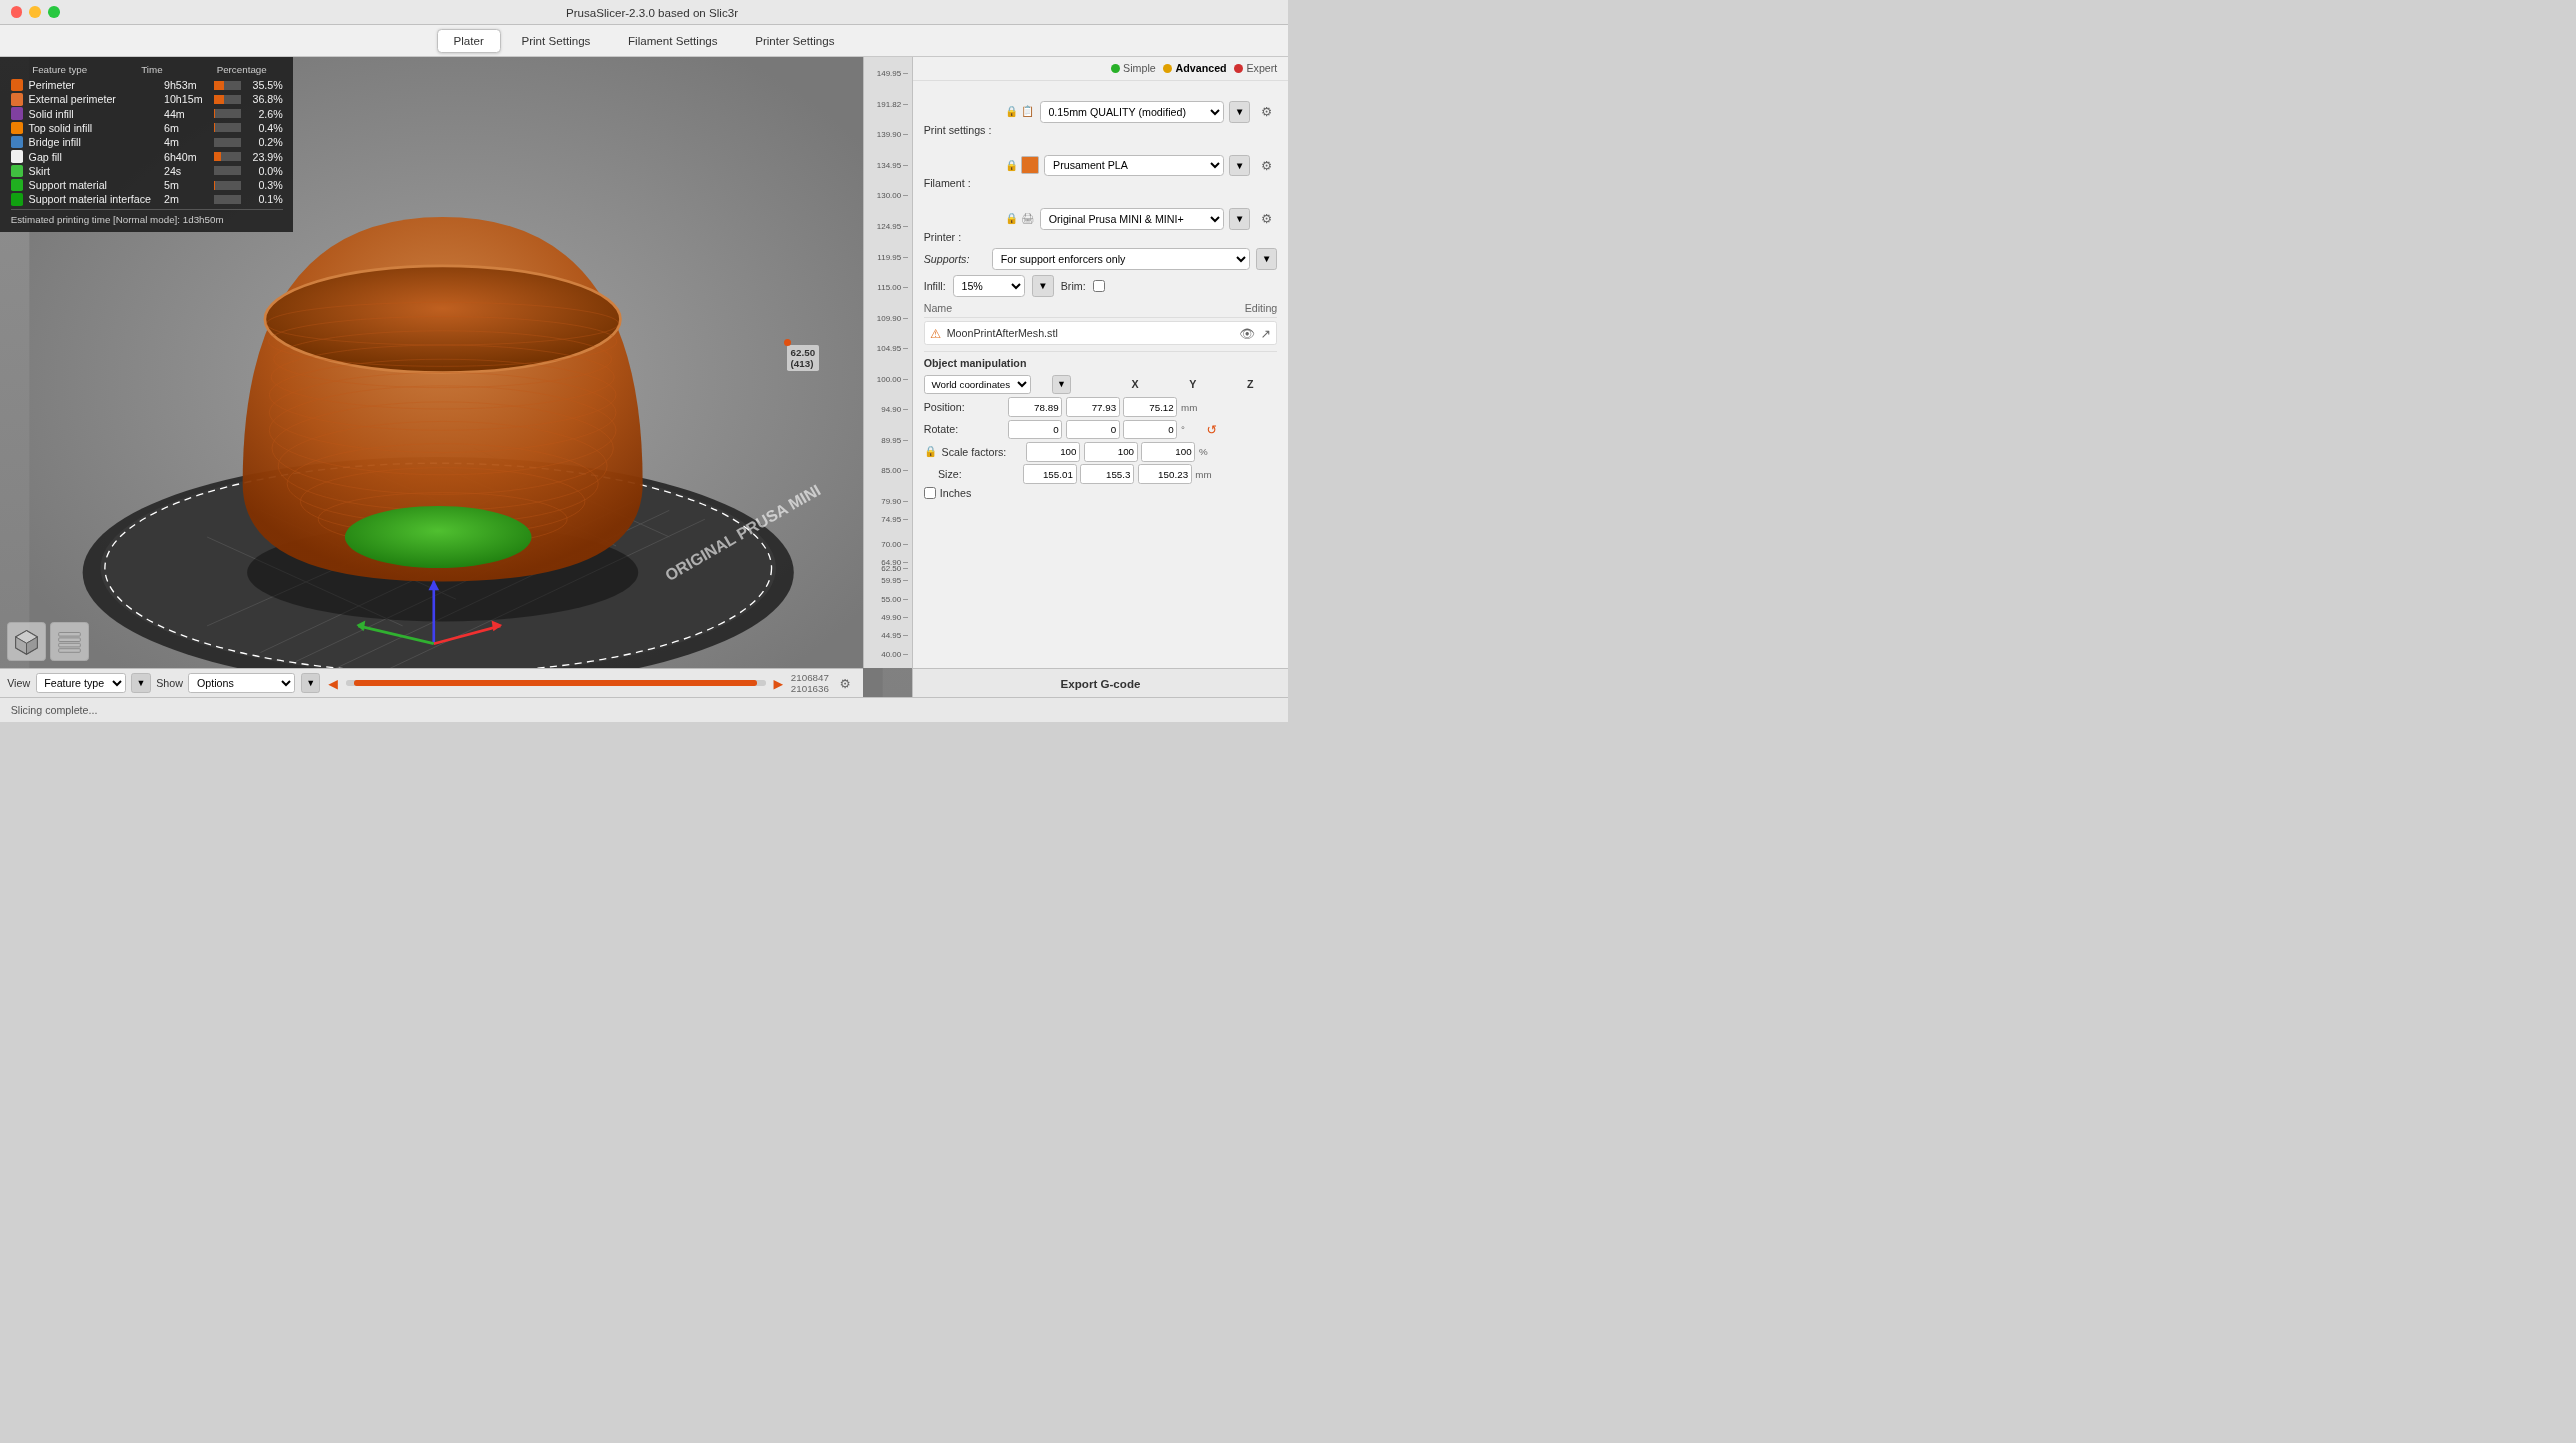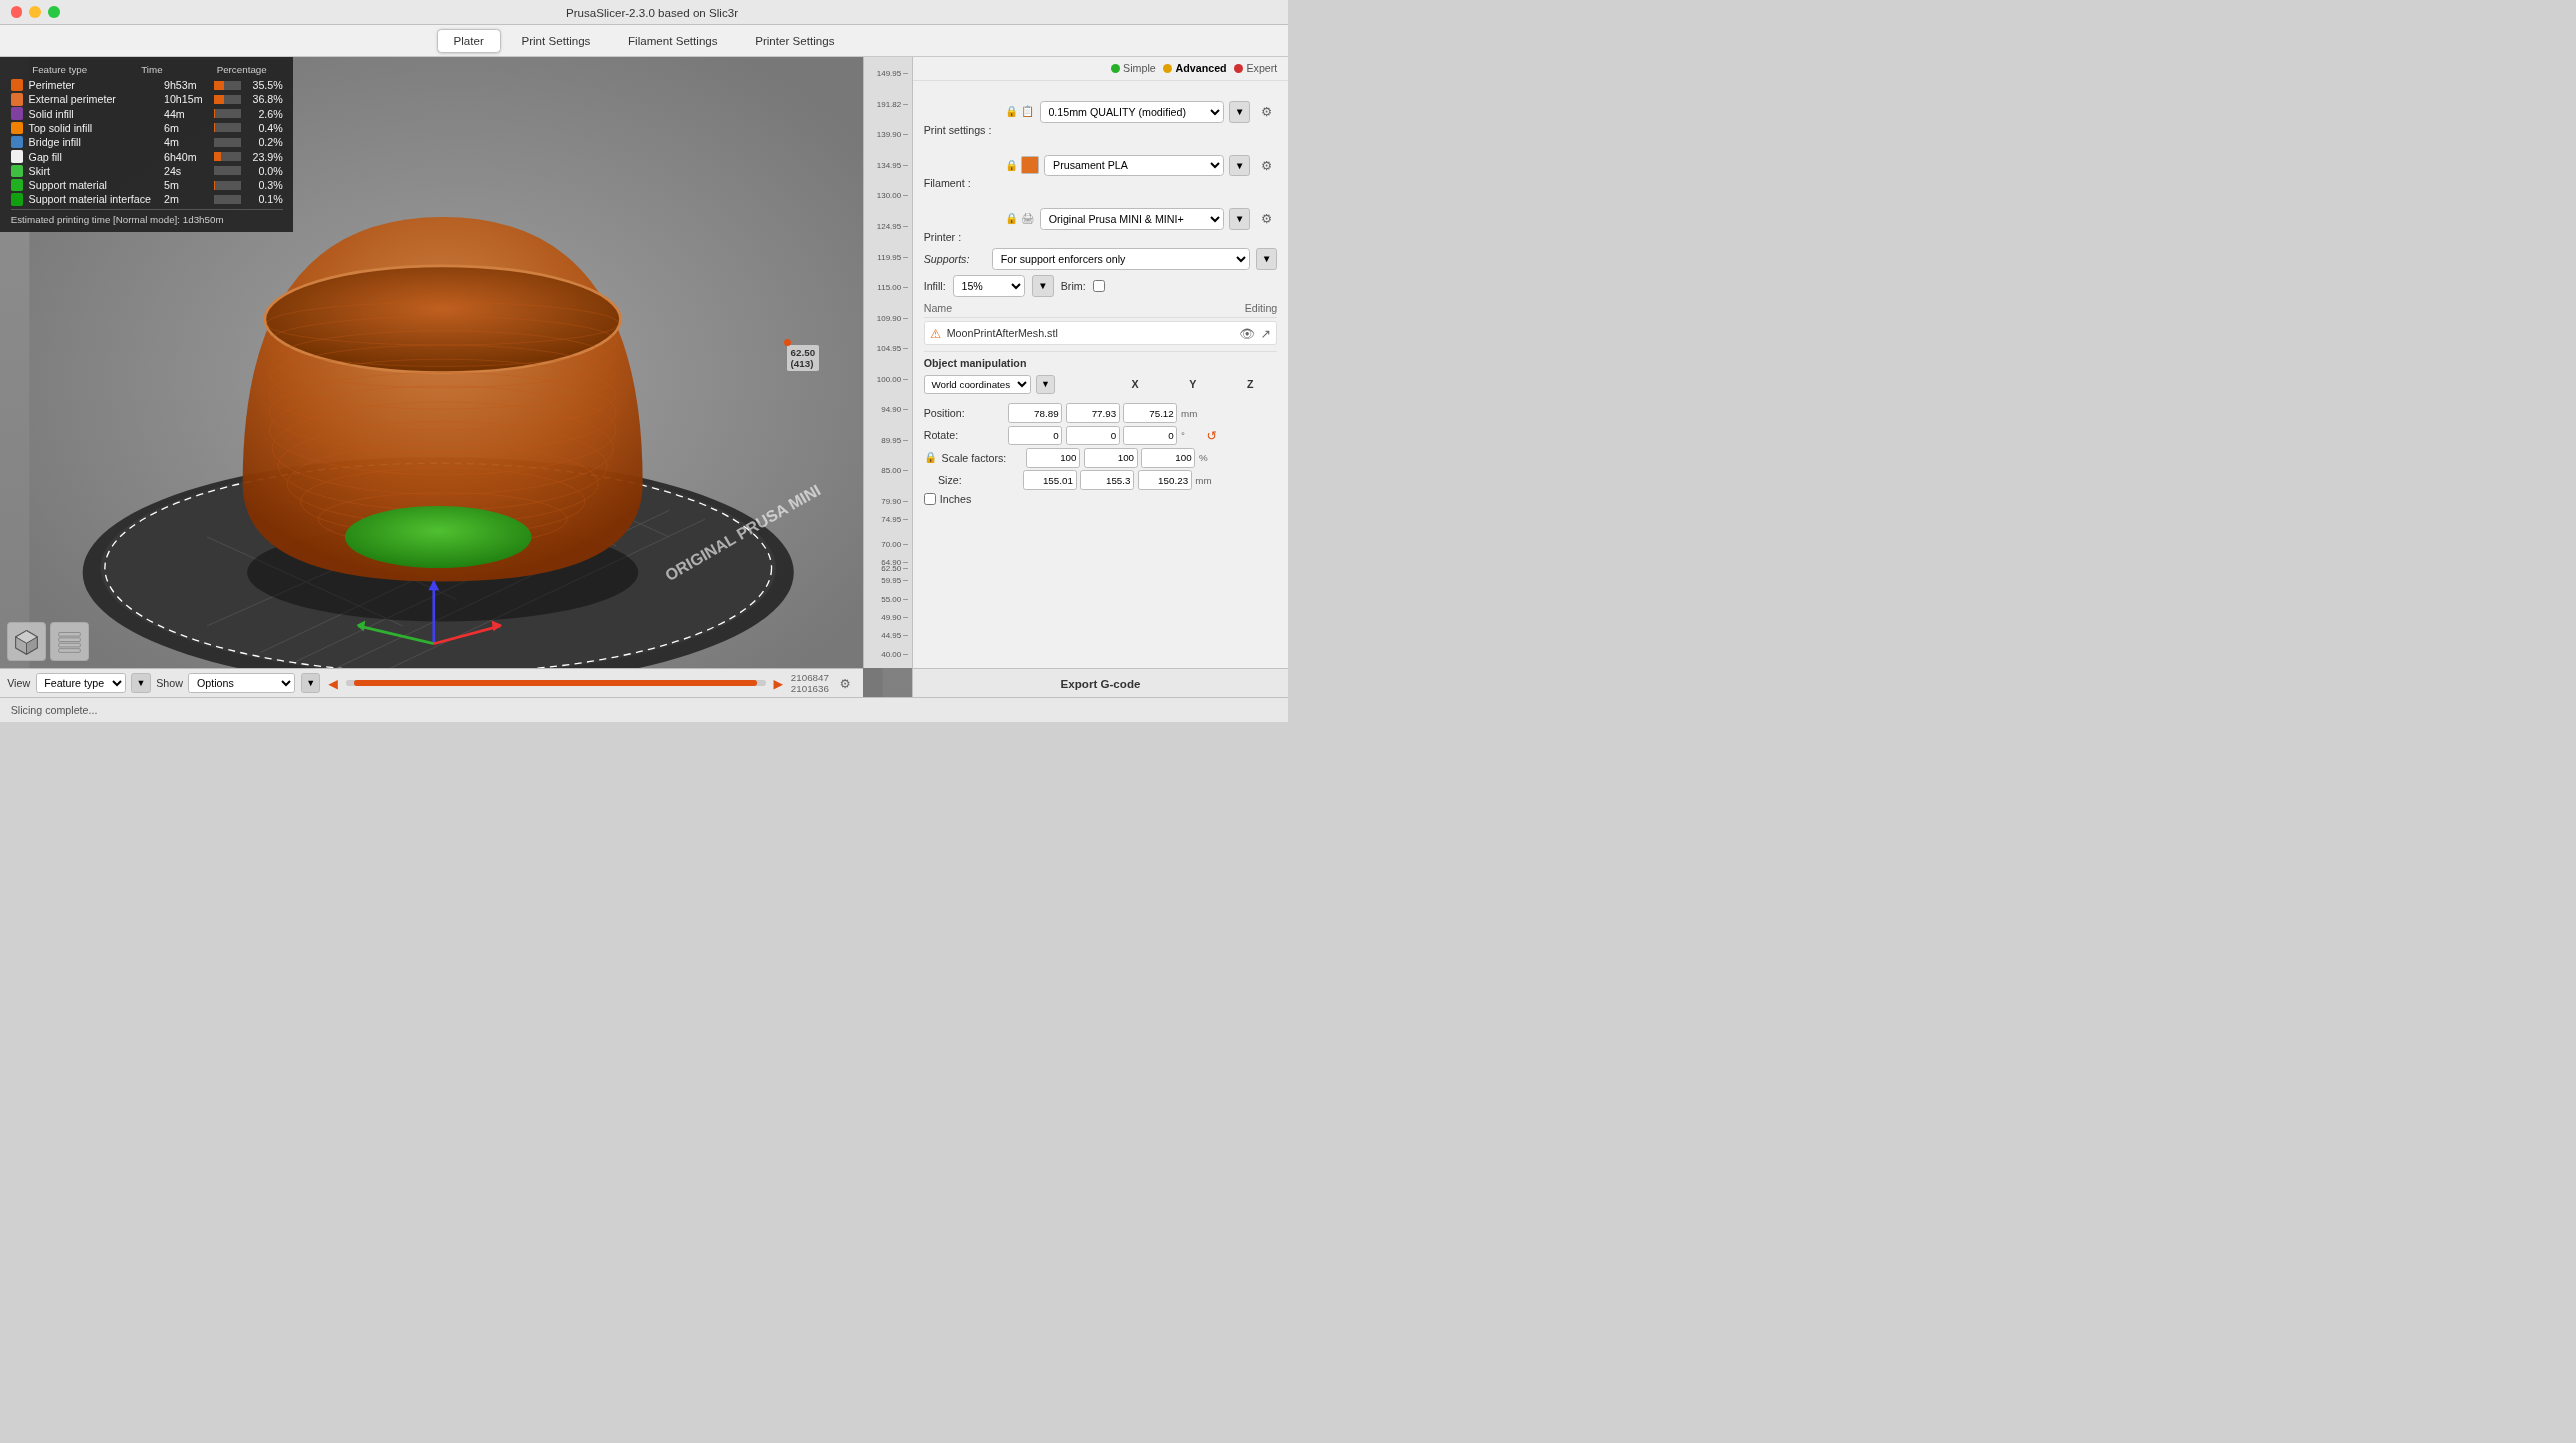--- a/index.html
+++ b/index.html
@@ -415,22 +415,22 @@
     }
     .manip-title {
       font-size: 10.7px;
       font-weight: bold;
       color: #333;
       margin-bottom: 5.4px;
     }
     .coord-row {
       display: flex;
       align-items: center;
-      gap: 5px;
-      margin-bottom: 9px;
+      gap: 21px;
+      margin-bottom: 3px;
     }
     .coord-select {
       width: 107px;
       height: 19.7px;
       border: 0.9px solid #bbb;
       border-radius: 2.7px;
       background: white;
       font-size: 9.8px;
       padding: 0 2.7px;
     }

